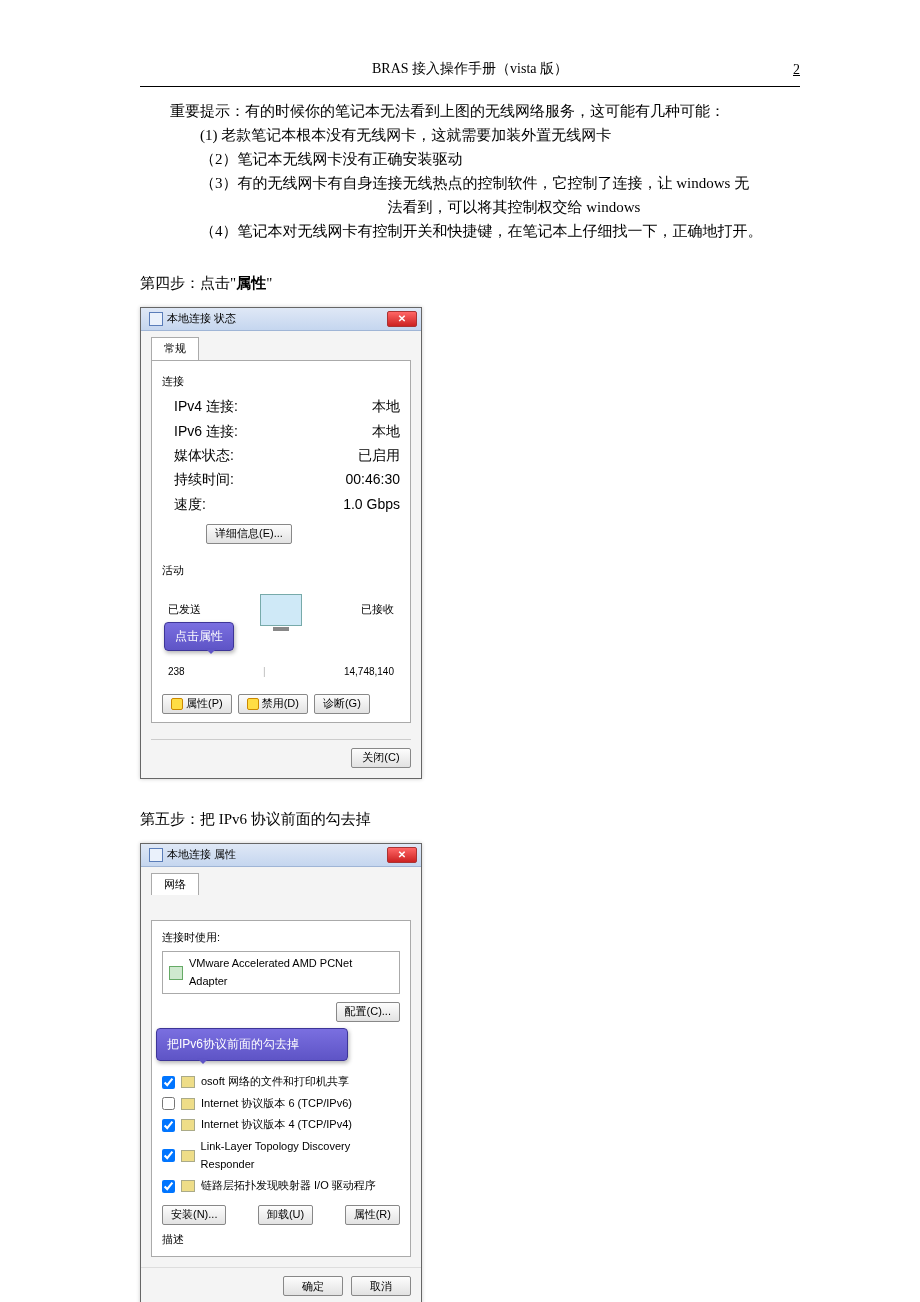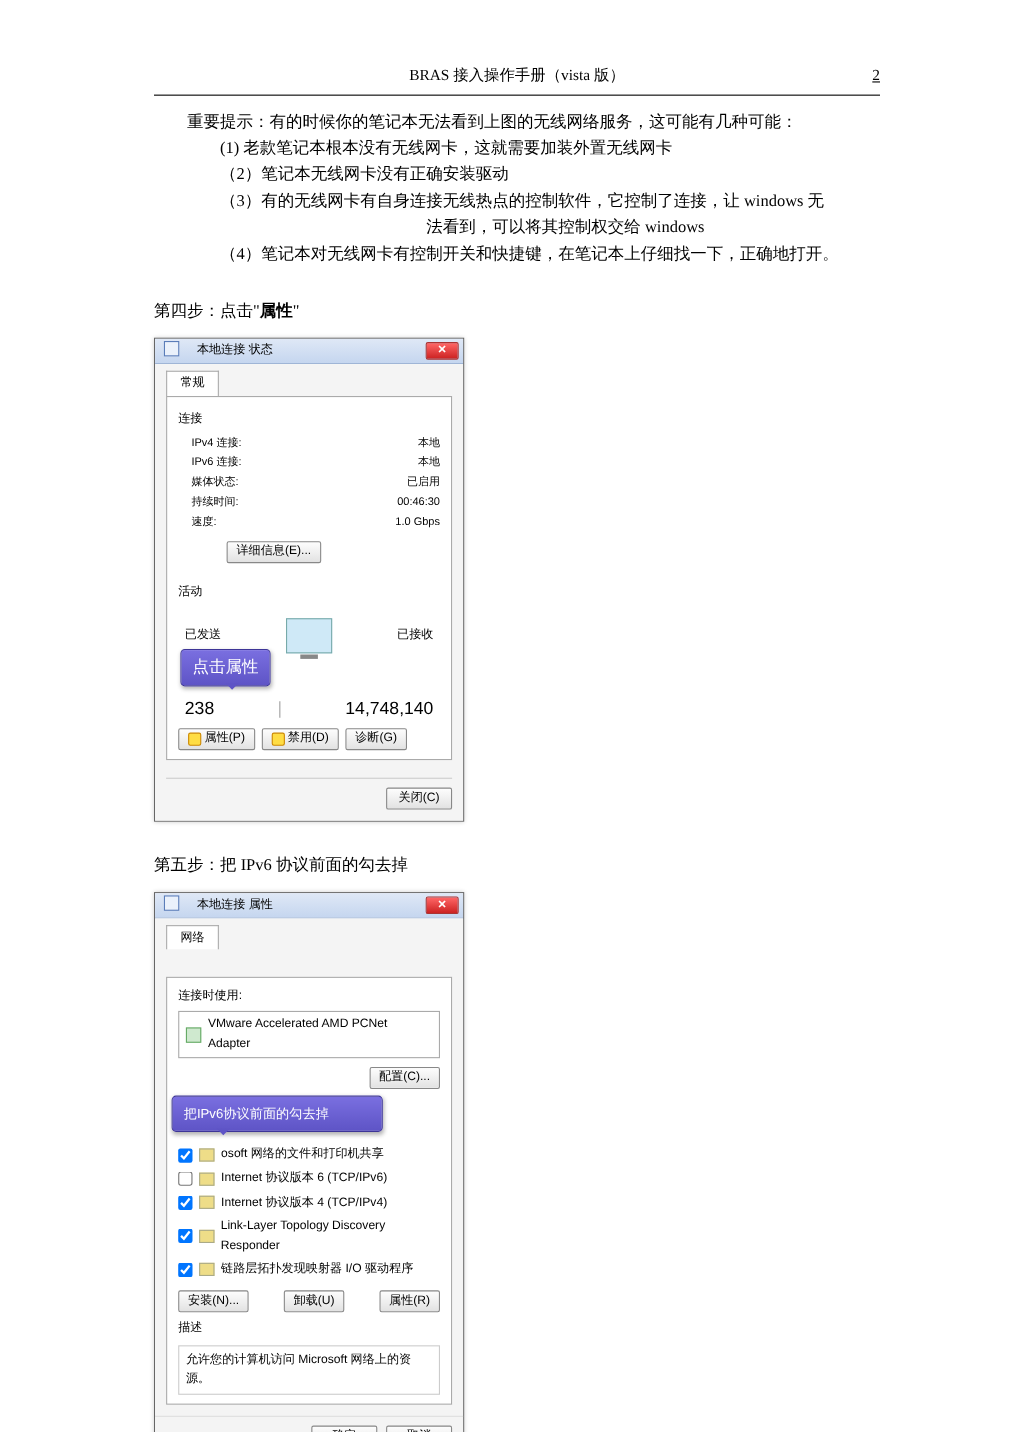--- a/index.html
+++ b/index.html
@@ -37,40 +37,40 @@
     margin-left:0;
     background:#fff;
   }
   .title-bar {
     height:22px;
     background:linear-gradient(#dfe8f6,#c5d6ef);
     border-bottom:1px solid #9fb5d6;
     display:flex; align-items:center; justify-content:space-between;
     padding:0 4px;
   }
-  .title-bar .t { display:flex; gap:16px; padding-left:4px;}
+  .title-bar .t { display:flex; align-items:center; gap:4px; padding-left:4px;}
   .win-icon {
     width:12px;height:12px;border:1px solid #5a7db9;background:#eaf1fb;
   }
   .close-btn {
     width:28px;height:14px;border:1px solid #a33;border-radius:2px;
     background:linear-gradient(#f66,#c22);
     color:#fff;font-weight:bold;font-size:10px;
     display:flex;align-items:center;justify-content:center;
   }
   .dlg-body { background:#f4f4f4; padding:6px 10px 10px 10px; }
   .tab {
     display:inline-block; background:#fff; border:1px solid #aaa;
     border-bottom:none; padding:2px 12px; font-size:11px;
   }
   .tab-panel {
     background:#fff; border:1px solid #aaa; padding:8px 10px;
   }
   .groupbox-title { margin:4px 0 4px 0; }
-  .kv-row { display:flex; justify-content:space-between; font-size:10px; padding:1px 0 1px 12px;}
+  .kv-row { display:flex; justify-content:space-between; font-size:14px; padding:1px 0 1px 12px;}
   .btn {
     display:inline-flex;align-items:center;justify-content:center;
     min-width:60px;height:20px;border:1px solid #888;border-radius:2px;
     background:linear-gradient(#fdfdfd,#e2e2e2);
     font-size:11px;padding:0 8px;box-sizing:border-box;
   }
   .btn.small{min-width:50px;}
   .btn-row{display:flex;gap:6px;margin-top:10px;}
   .activity-box{
     margin-top:14px;position:relative;height:90px;
@@ -84,28 +84,28 @@
     position:relative;margin:0 auto;
   }
   .pc-icon::after{
     content:"";position:absolute;left:12px;bottom:-6px;width:16px;height:4px;
     background:#888;
   }
   .callout{
     position:absolute;left:2px;top:28px;
     background:linear-gradient(#7a6fe0,#5e54c6);
     border:1px solid #3d3597;border-radius:4px;
-    color:#fff;font-size:15px;padding:4px 10px;
+    color:#fff;font-size:12px;padding:4px 10px;
     box-shadow:1px 2px 4px rgba(0,0,0,.3);
   }
   .callout::after{
     content:"";position:absolute;left:40px;bottom:-10px;
     border:6px solid transparent;border-top-color:#5e54c6;
   }
-  .bytes-row{display:flex;justify-content:space-between;padding:0 6px;font-size:16px;margin-top:4px;}
+  .bytes-row{display:flex;justify-content:space-between;padding:0 6px;font-size:10px;margin-top:4px;}
   .divider{border-top:1px solid #ccc;margin-top:16px;padding-top:8px;text-align:right;}
   
   
   .adapter-box{
     background:#fff;border:1px solid #aaa;padding:3px 6px;margin:4px 0 8px 0;
     display:flex;align-items:center;gap:6px;font-size:11px;
   }
   .nic-ico{width:12px;height:12px;border:1px solid #6a6;background:#cfe9cf;}
   .check-item{
     display:flex;align-items:center;gap:6px;font-size:11px;padding:2px 0;
@@ -266,21 +266,20 @@
               <span class="proto-ico"></span>
               <span>链路层拓扑发现映射器 I/O 驱动程序</span>
             </div>
 
           <div class="btn-row" style="justify-content:space-between;margin-top:8px;">
             <span class="btn small">安装(N)...</span>
             <span class="btn small">卸载(U)</span>
             <span class="btn small">属性(R)</span>
           </div>
           <div style="margin-top:6px;">描述</div>
-          <div class="desc-box">允许您的计算机访问 Microsoft 网络上的资源。</div>
         </div>
       </div>
       <div class="dlg-foot">
         <span class="btn">确定</span>
         <span class="btn">取消</span>
       </div>
     </div>
 
   </div>
 </div>

